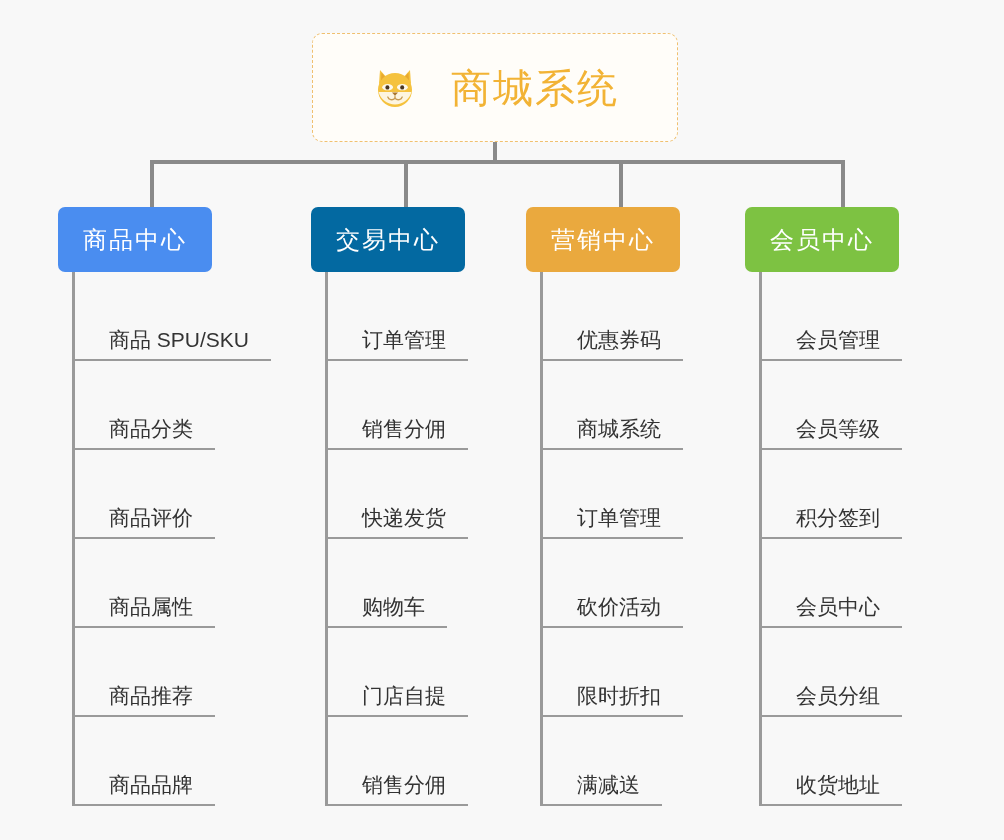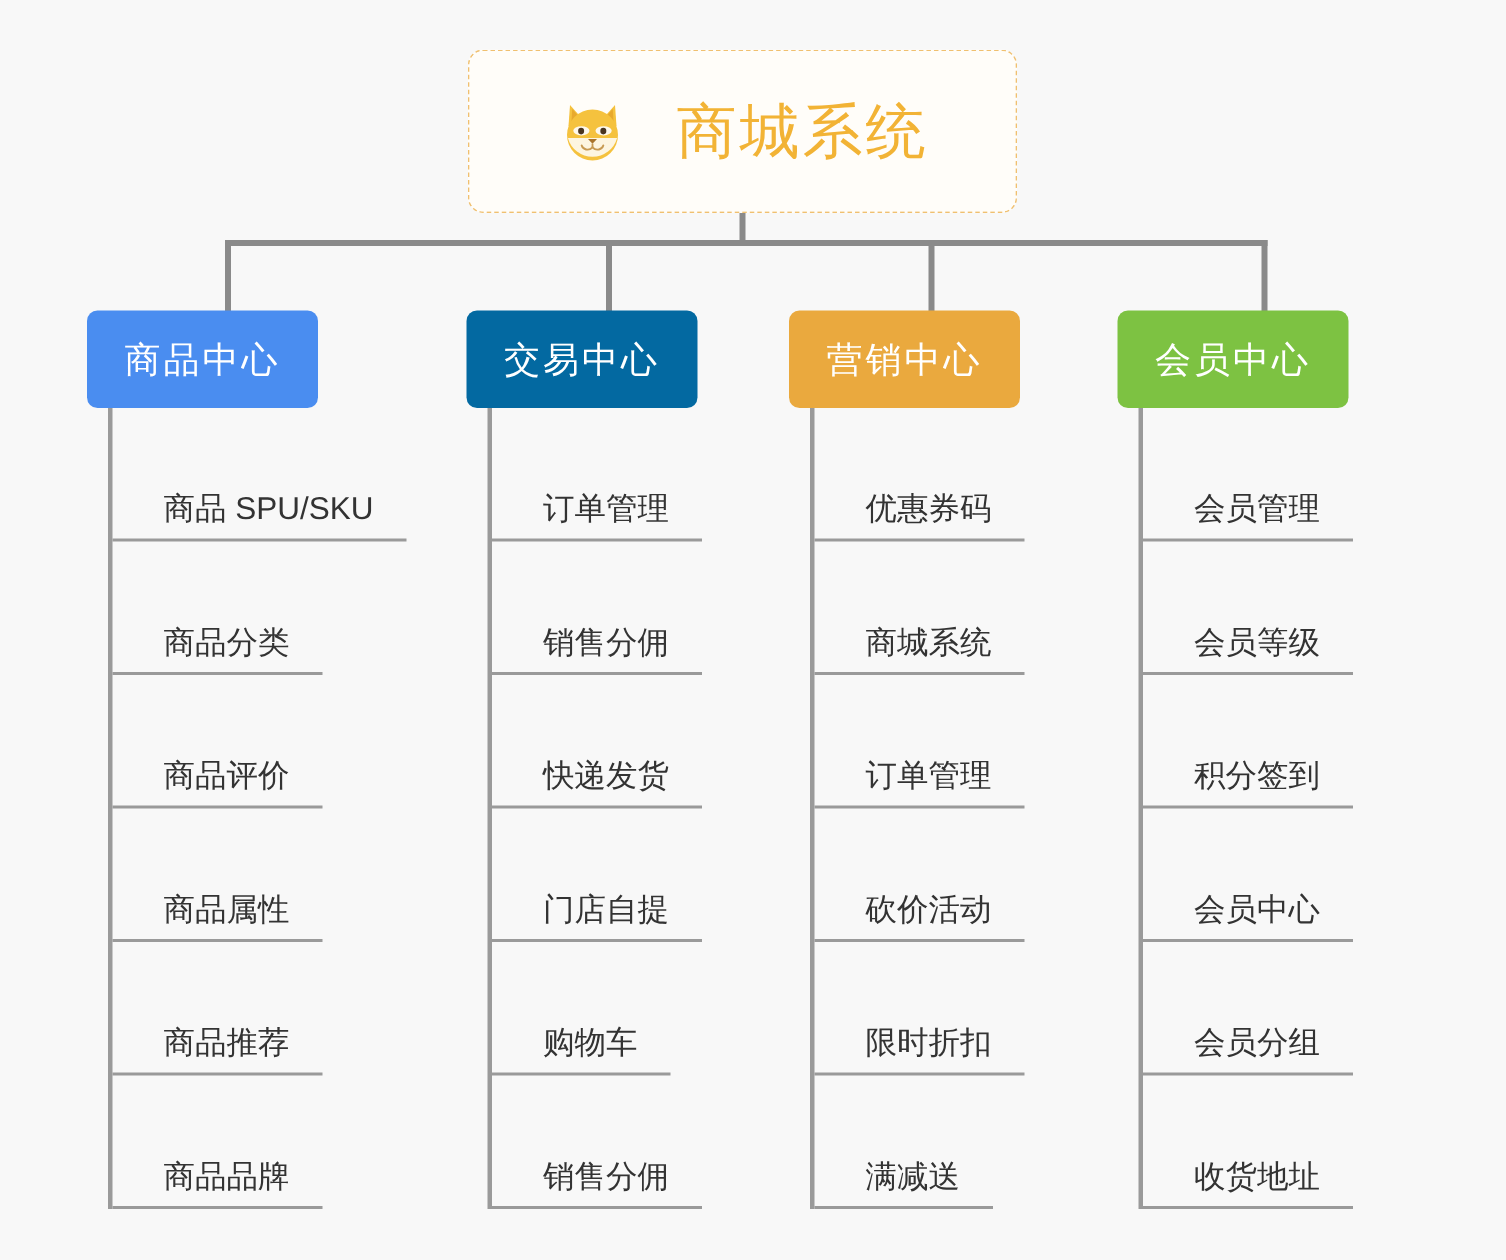--- a/index.html
+++ b/index.html
@@ -162,24 +162,24 @@
       <div class="leaf-item">
           <span class="leaf-label">订单管理</span>
         </div>
       <div class="leaf-item">
           <span class="leaf-label">销售分佣</span>
         </div>
       <div class="leaf-item">
           <span class="leaf-label">快递发货</span>
         </div>
       <div class="leaf-item">
+          <span class="leaf-label">购物车</span>
+        </div>
+      <div class="leaf-item">
           <span class="leaf-label">门店自提</span>
-        </div>
-      <div class="leaf-item">
-          <span class="leaf-label">购物车</span>
         </div>
       <div class="leaf-item">
           <span class="leaf-label">销售分佣</span>
         </div>
     </div>
   </div>
 
   <div class="column" style="left:526px;">
     <div class="cat-header" style="background: rgb(234, 169, 62);">
       <span>营销中心</span>

